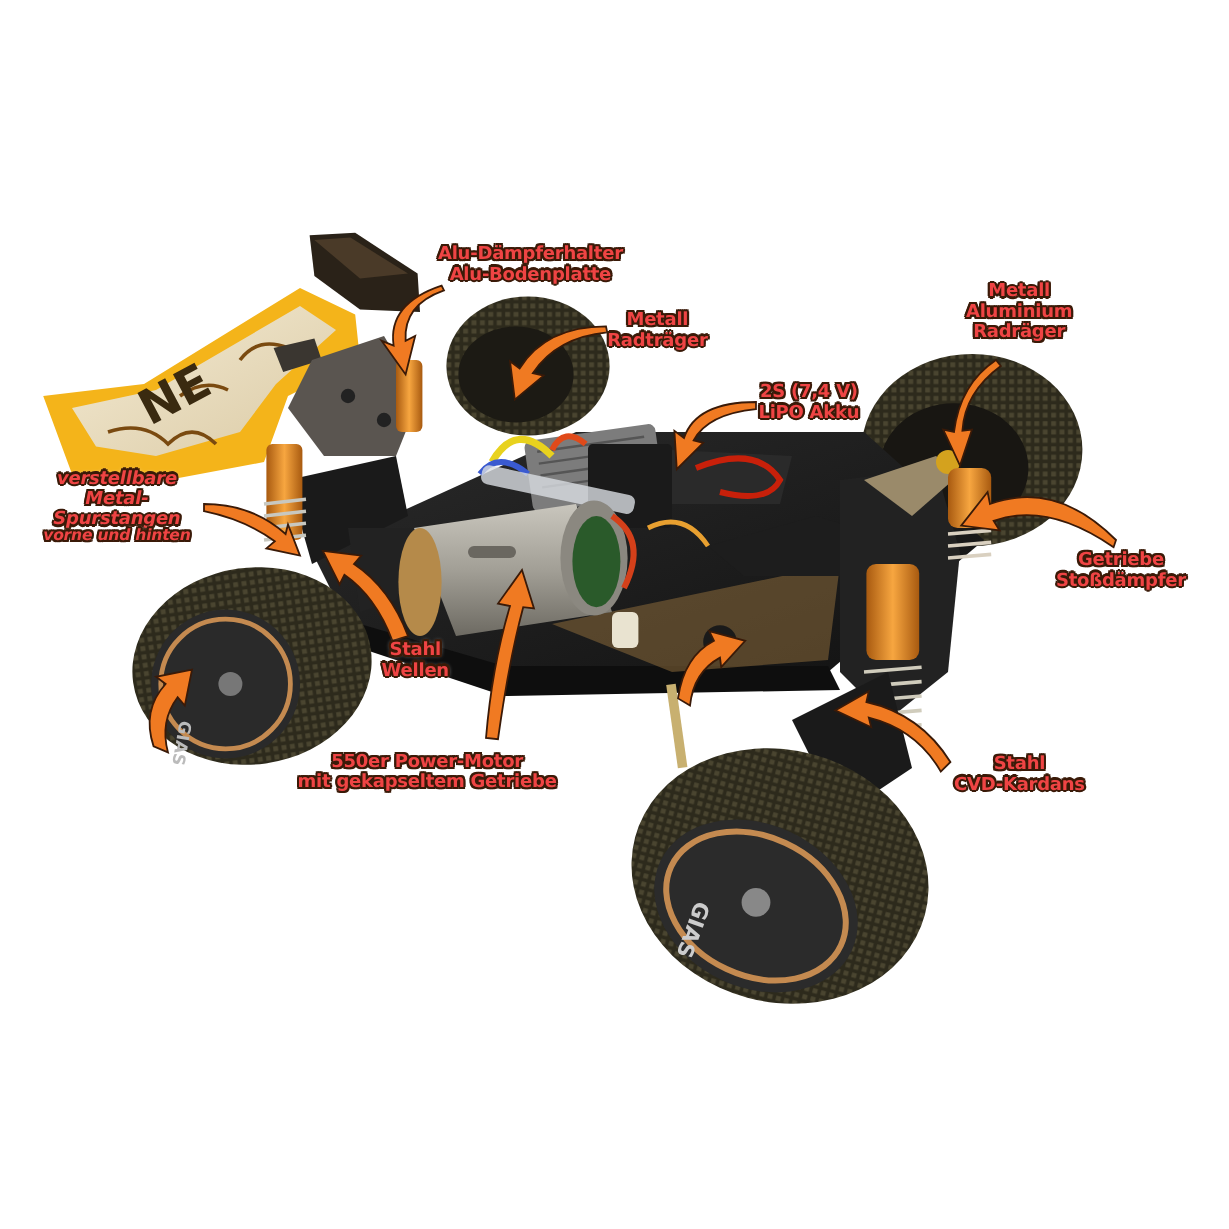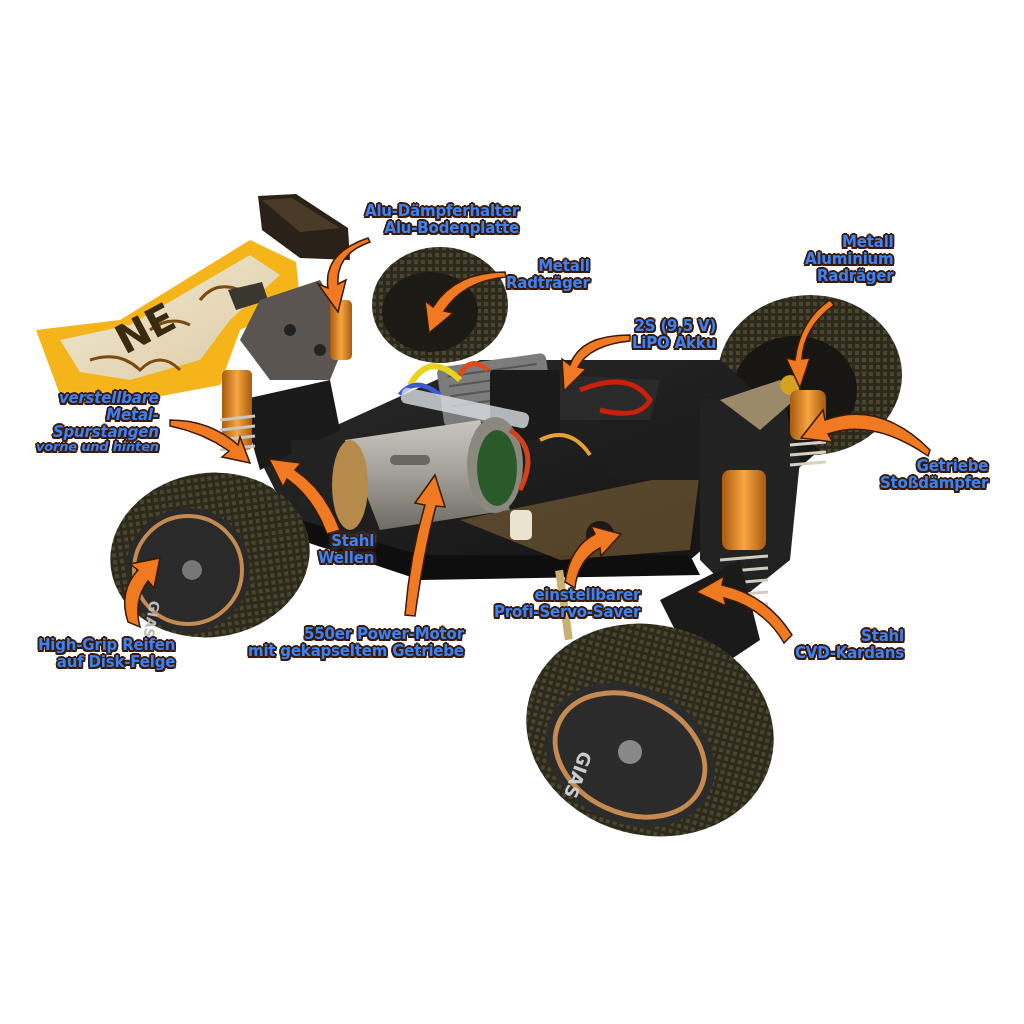--- a/index.html
+++ b/index.html
@@ -1,19 +1,19 @@
 <!DOCTYPE html>
 <html><head>
 <meta charset="utf-8">
 <style>
   html, body { margin:0; padding:0; background:#ffffff; }
   body { width:1024px; height:1024px; position:relative; overflow:hidden; font-family:"DejaVu Sans", sans-serif; }
   #stage { position:absolute; left:0; top:0; width:1024px; height:1024px; }
   .label {
-    position:absolute; text-align:right; font-weight:bold; color:#3b82f6;
+    position:absolute; text-align:center; font-weight:bold; color:#ef4444;
     line-height:1.12; white-space:nowrap;
     text-shadow:
       -1.5px -1.5px 0 #3a1a08, 1.5px -1.5px 0 #3a1a08, -1.5px 1.5px 0 #3a1a08, 1.5px 1.5px 0 #3a1a08,
       0 -1.8px 0 #3a1a08, 0 1.8px 0 #3a1a08, -1.8px 0 0 #3a1a08, 1.8px 0 0 #3a1a08,
       0 0 4px #ffffff;
     font-size:15px; letter-spacing:-0.2px;
   }
   .label .line { display:block; }
   .label .small { font-size:13px; }
 </style>
@@ -213,50 +213,42 @@
     <span class="line">Radträger</span>
   </div>
 
   <div class="label" style="left:805px; top:234px;">
     <span class="line">Metall</span>
     <span class="line">Aluminium</span>
     <span class="line">Radräger</span>
   </div>
 
   <div class="label" style="left:632px; top:318px;">
-    <span class="line">2S (9,5 V)</span>
+    <span class="line">2S (7,4 V)</span>
     <span class="line">LiPO Akku</span>
   </div>
 
   <div class="label" style="left:36px; top:390px;font-style:italic;">
     <span class="line">verstellbare</span>
     <span class="line">Metal-</span>
     <span class="line">Spurstangen</span>
     <span class="line small">vorne und hinten</span>
   </div>
 
   <div class="label" style="left:880px; top:458px;">
     <span class="line">Getriebe</span>
     <span class="line">Stoßdämpfer</span>
   </div>
 
   <div class="label" style="left:318px; top:533px;">
     <span class="line">Stahl</span>
     <span class="line">Wellen</span>
   </div>
 
-  <div class="label" style="left:494px; top:587px;">
-    <span class="line">einstellbarer</span>
-    <span class="line">Profi-Servo-Saver</span>
-  </div>
-
-  <div class="label" style="left:38px; top:637px;">
-    <span class="line">High-Grip Reifen</span>
-    <span class="line">auf Disk-Felge</span>
-  </div>
+
 
   <div class="label" style="left:248px; top:626px;">
     <span class="line">550er Power-Motor</span>
     <span class="line">mit gekapseltem Getriebe</span>
   </div>
 
   <div class="label" style="left:795px; top:628px;">
     <span class="line">Stahl</span>
     <span class="line">CVD-Kardans</span>
   </div>

